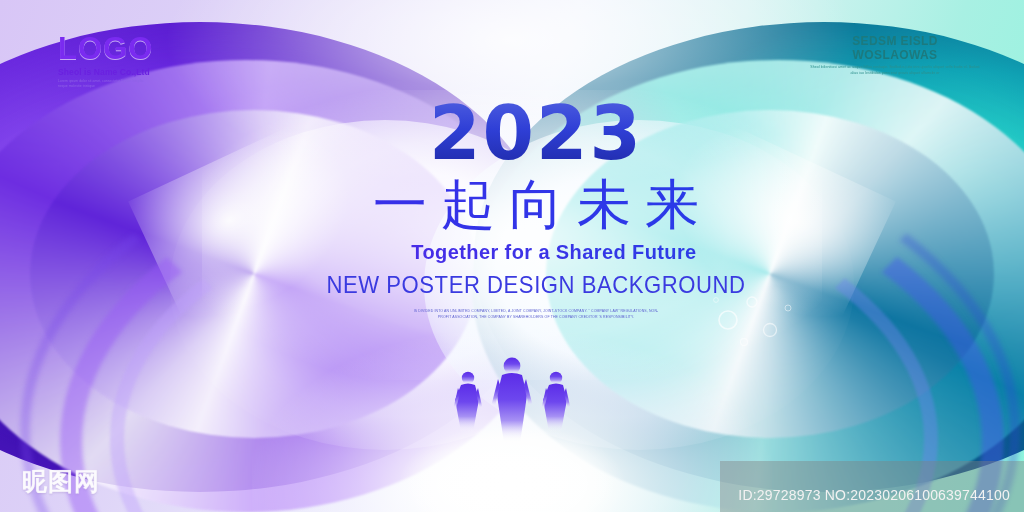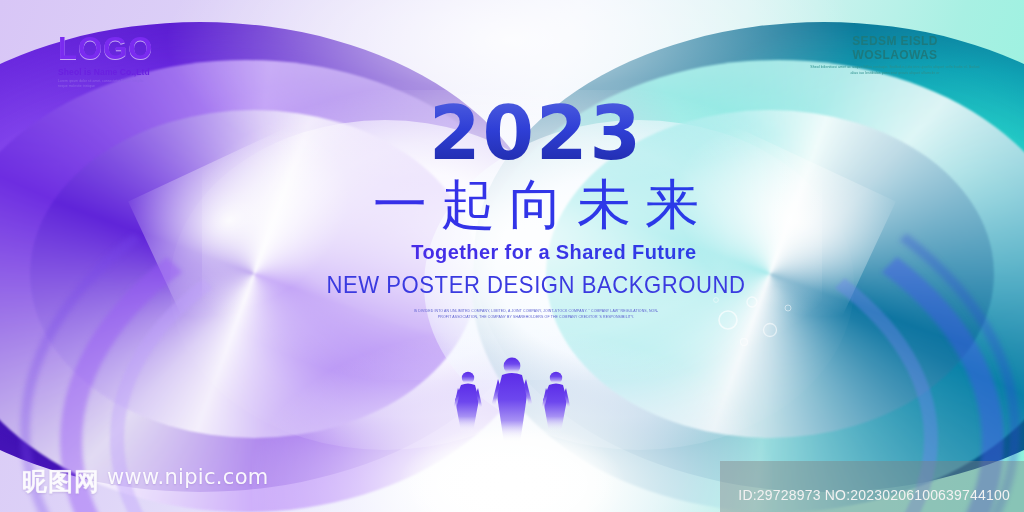--- a/index.html
+++ b/index.html
@@ -282,20 +282,19 @@
       <path d="M107 33 q7 -3 14 0 l4 15 -2 10 -4 22 h-12 l-4 -22 -2 -10 z"></path>
       <path d="M104 36 l-4 18 2 3 4 -16 z"></path>
       <path d="M124 36 l4 18 -2 3 -4 -16 z"></path>
     </g>
   </svg>
 
   <div class="layer core-flare"></div>
 
   <div class="wm">
     <span class="wm-cn">昵图网</span>
-    <span class="wm-url">www.nipic.com</span>
   </div>
 
   <div class="idbar">
     <span>ID:29728973 NO:20230206100639744100</span>
   </div>
 
 </div>
 
 </body></html>

